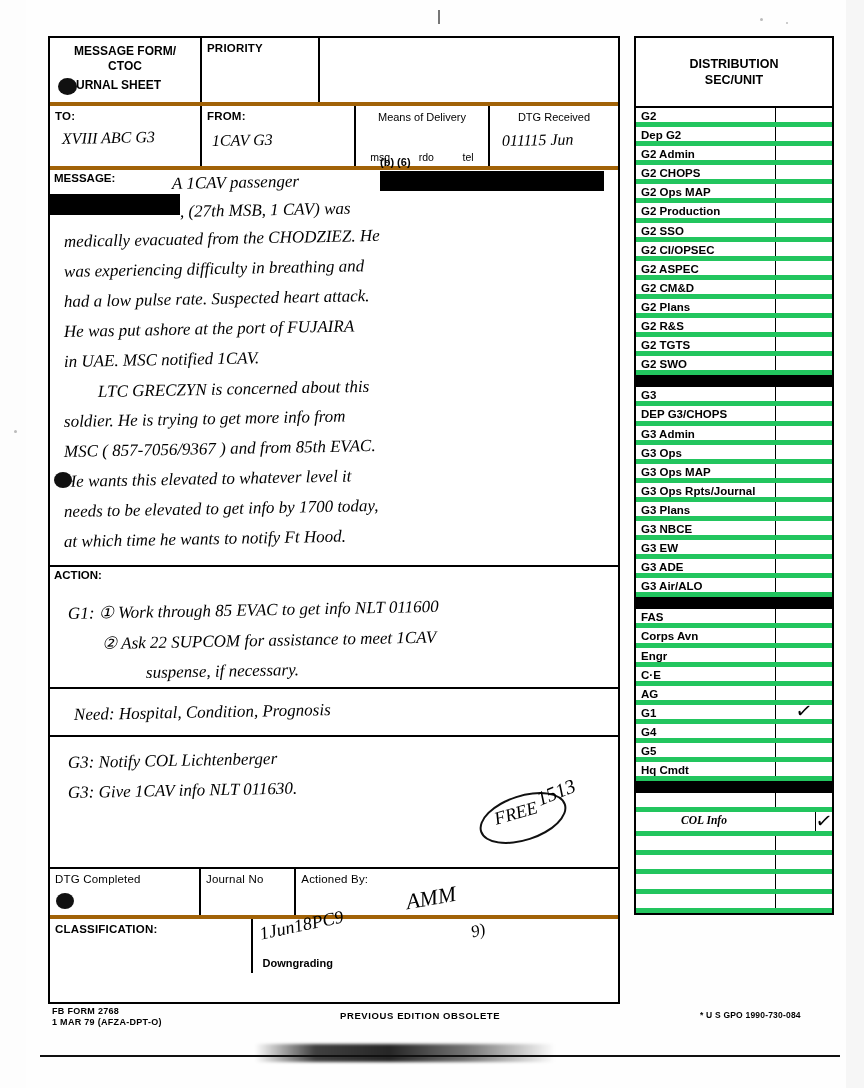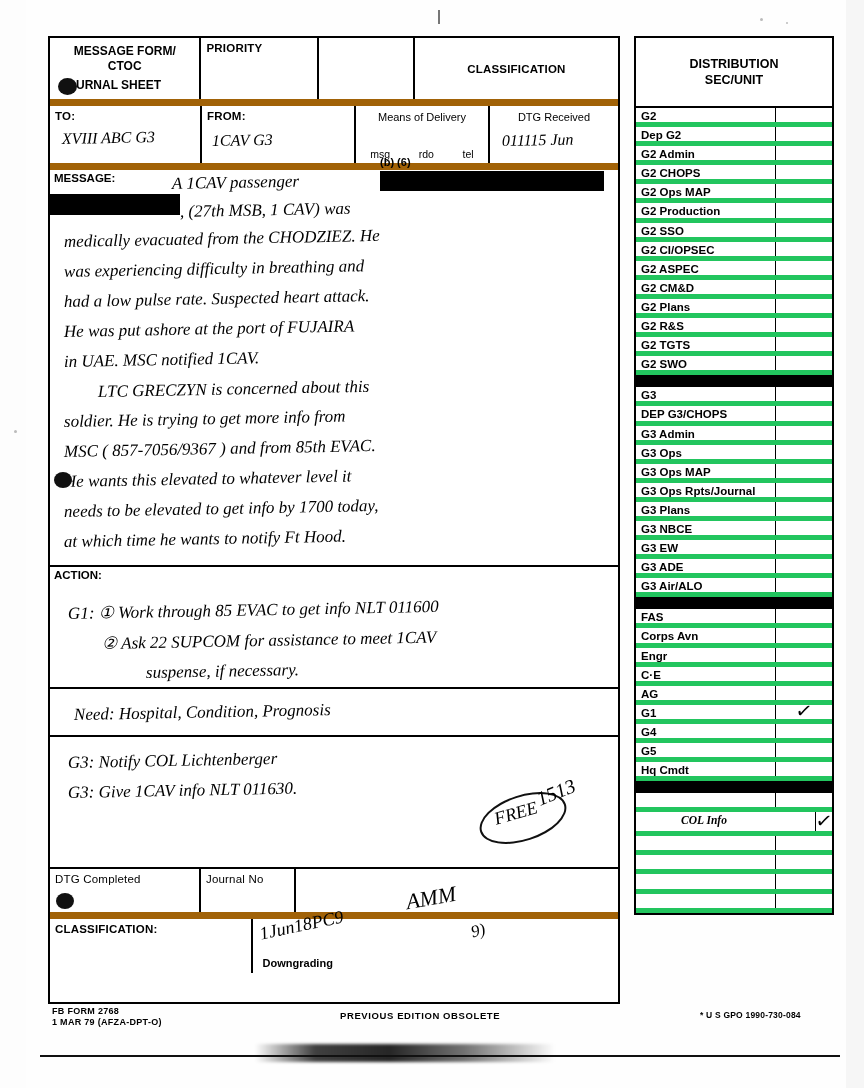--- a/index.html
+++ b/index.html
@@ -29,21 +29,21 @@
   .bottom-line{position:absolute;left:40px;top:1055px;width:800px;height:2px;background:#111;}
   .right-edge{position:absolute;left:846px;top:0;width:18px;height:1088px;background:#f6f6f6;}
 
   
   .form{
     position:absolute;left:48px;top:36px;width:572px;height:968px;
     border:2px solid #000;
     box-sizing:border-box;
     background:#fff;
   }
-  .row{display:flex;border-bottom:7px solid #a16207;box-sizing:border-box;}
+  .row{display:flex;border-bottom:4px solid #a16207;box-sizing:border-box;}
   .cell{border-right:2px solid #000;box-sizing:border-box;position:relative;}
   .cell:last-child{border-right:none;}
   .lbl{font-size:11.5px;font-weight:bold;padding:4px 5px;letter-spacing:.2px;}
   .lbl-sm{font-size:10.5px;font-weight:bold;padding:3px 4px;}
   .center{text-align:center;}
 
   
   .hdr{height:68px;}
   .hdr .c1{width:152px;padding-top:6px;}
   .hdr .c2{width:118px;}
@@ -149,23 +149,20 @@
       <div class="cell c1">
         <div class="l1"><span>MESSAGE FORM/</span><br>
         <span>CTOC</span></div>
         <div class="blob"></div>
         <div class="jrnl">URNAL SHEET</div>
       </div>
       <div class="cell c2">
         <div class="lbl">PRIORITY</div>
       </div>
       <div class="cell c3"></div>
-      <div class="cell c4">
-        <div class="lbl center">CLASSIFICATION</div>
-      </div>
     </div>
 
     <div class="row r2">
       <div class="cell c1">
         <div class="lbl">TO:</div>
         <div class="hwtext sm" style="left:12px;top:24px;font-size:16px;">XVIII ABC G3</div>
       </div>
       <div class="cell c2">
         <div class="lbl">FROM:</div>
         <div class="hwtext sm" style="left:10px;top:26px;font-size:16px;">1CAV G3</div>
@@ -229,20 +226,21 @@
 
     <div class="row r-dtg">
       <div class="cell c1">
         <div class="lbl" style="font-weight:normal;">DTG  Completed</div>
         <div class="blob" style="left:6px;top:24px;width:18px;height:16px;"></div>
       </div>
       <div class="cell c2">
         <div class="lbl" style="font-weight:normal;">Journal  No</div>
       </div>
       <div class="cell c3">
+        <div class="lbl" style="font-weight:normal;">Actioned By:</div>
         <div class="scribble" style="left:110px;top:16px;font-size:22px;transform:rotate(-10deg);">AMM</div>
       </div>
     </div>
 
     <div class="row r-class">
       <div class="cell c1">
         <div class="lbl">CLASSIFICATION:</div>
       </div>
       <div class="cell c2">
         <div class="downgrading">Downgrading</div>

